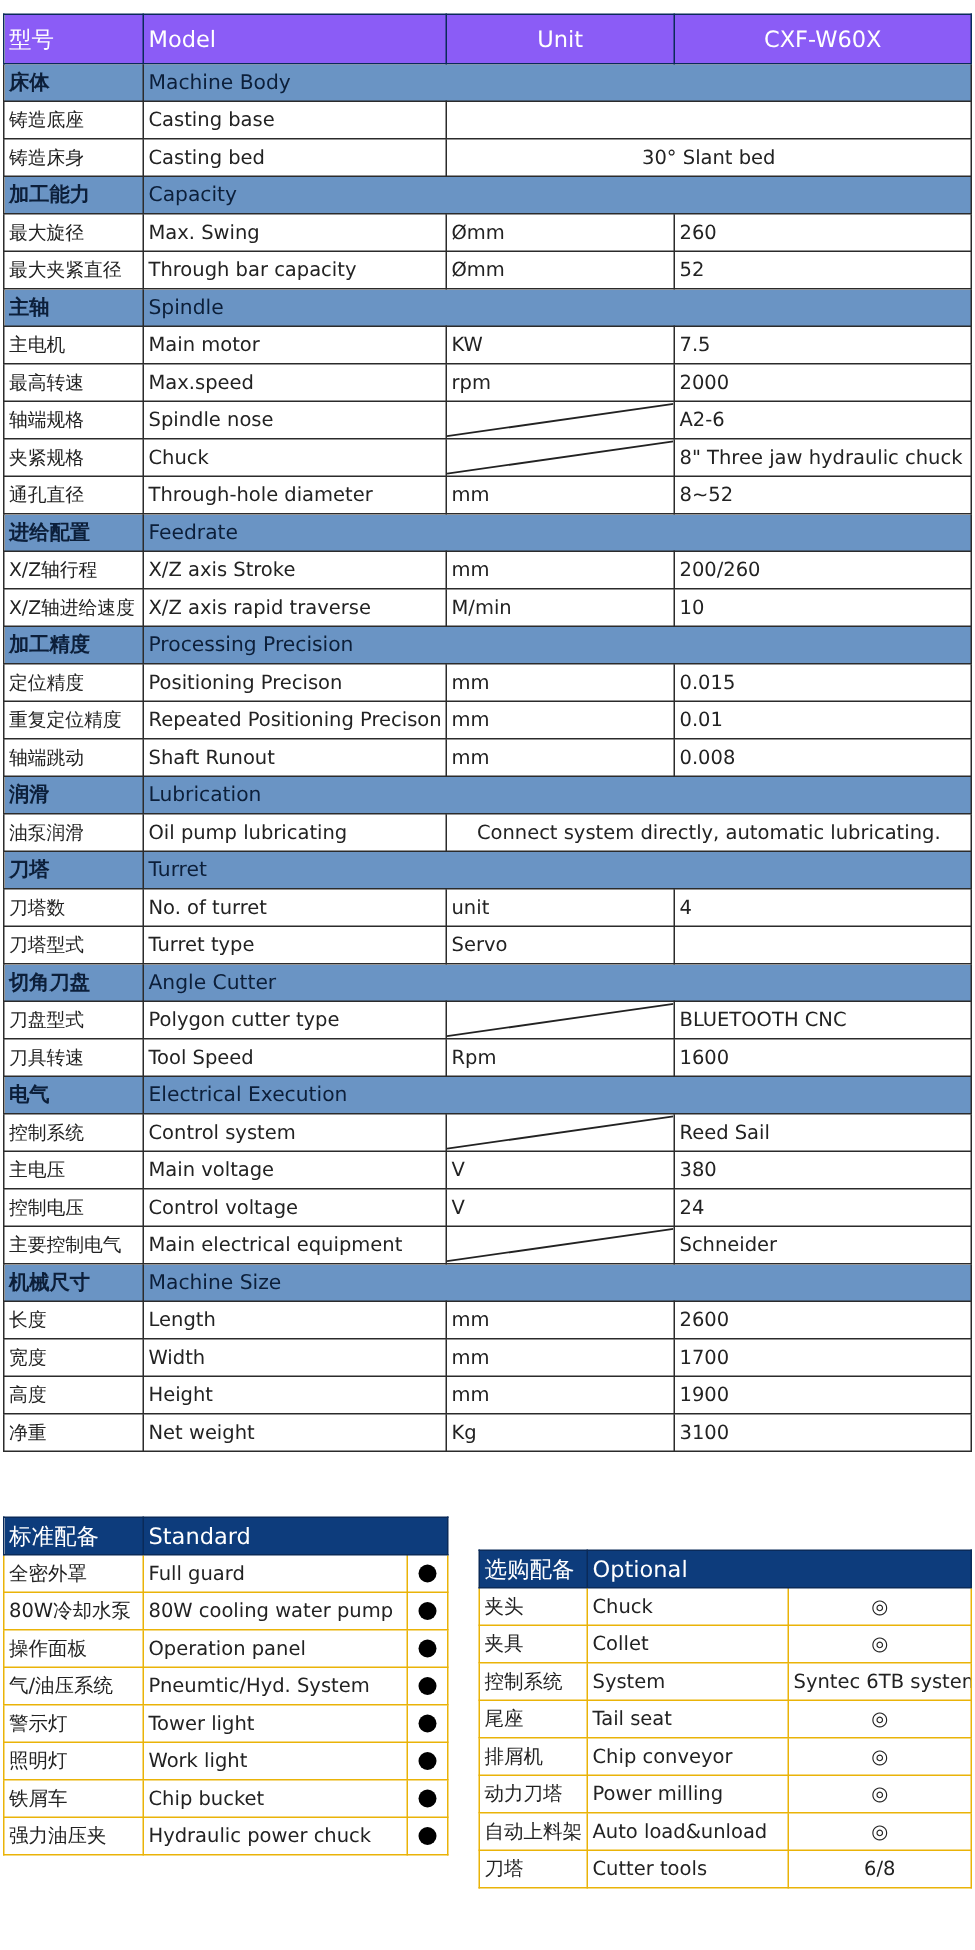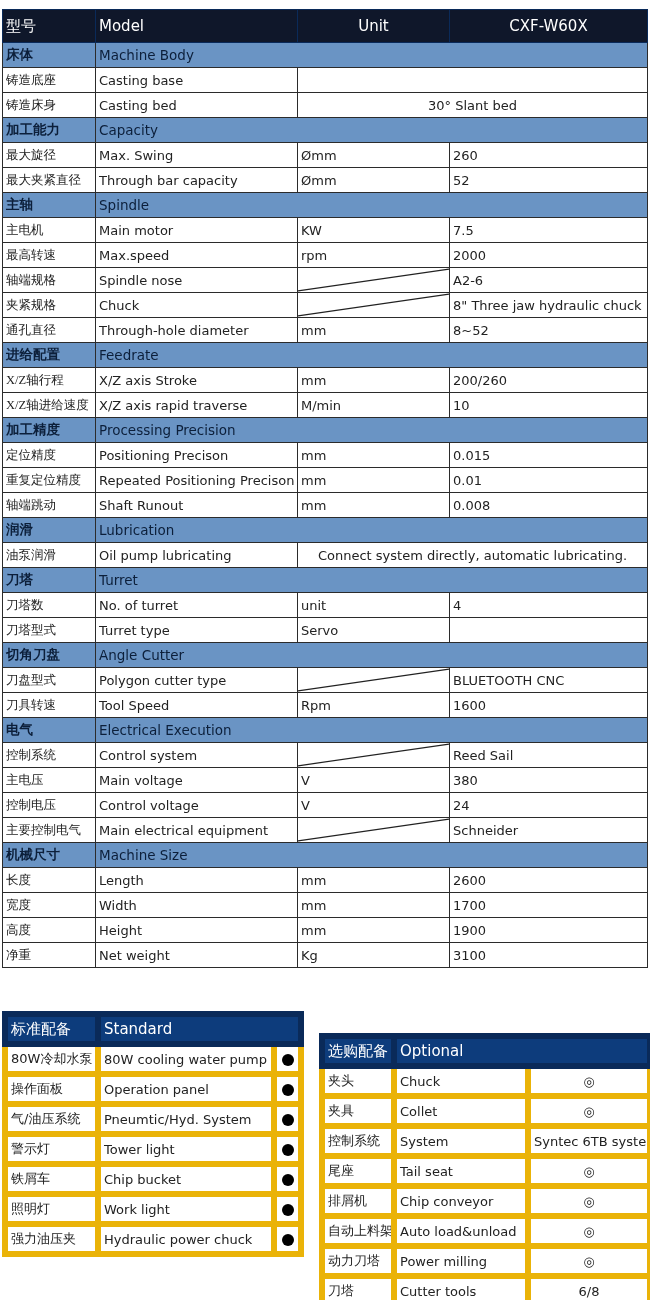--- a/index.html
+++ b/index.html
@@ -1,29 +1,29 @@
 <!DOCTYPE html>
 <html><head>
 <meta charset="utf-8">
 <style>
   html,body{margin:0;padding:0;background:#fff;}
   body{width:650px;height:1300px;position:relative;overflow:hidden;font-family:"DejaVu Sans","Liberation Sans",sans-serif;color:#222;}
   .spec{position:absolute;left:2px;top:9px;width:645px;border-collapse:collapse;table-layout:fixed;}
   .spec td{border:1px solid #2b2b2b;height:24px;padding:0 3px;font-size:13px;white-space:nowrap;overflow:hidden;}
-  .spec tr.head td{background:#0f172a;color:#fff;font-size:15px;height:32px;border-color:#0a2a59;margin-top:24px;}
+  .spec tr.head td{background:#8b5cf6;color:#fff;font-size:15px;height:32px;border-color:#0a2a59;margin-top:24px;}
   .spec tr.head td.c{text-align:center;}
   .spec tr.sec td{background:#6a94c4;color:#0c1f3a;font-size:13.5px;font-weight:normal;}
   .spec tr.sec td.cn{font-weight:bold;}
-  .spec td.cn{font-size:12.5px;font-family:Liberation Serif, serif;}
+  .spec td.cn{font-size:12.5px;}
   .spec td.ctr{}
   .spec td.rgt{text-align:center;}
   .slash{position:relative;}
   .slash svg{position:absolute;left:0;top:0;width:100%;height:100%;}
   .side{position:absolute;border-collapse:collapse;table-layout:fixed;}
-  .side td{border:6px solid #eab308;height:24px;padding:0 3px;font-size:13px;white-space:nowrap;overflow:hidden;}
+  .side td{border:1px solid #eab308;height:24px;padding:0 3px;font-size:13px;white-space:nowrap;overflow:hidden;}
   .side tr.head td{background:#0d3c7c;color:#fff;font-size:15px;height:24px;border-color:#0a2a59;}
   .side td.ctr{text-align:center;}
   .dot{display:inline-block;width:12px;height:12px;border-radius:50%;background:#000;vertical-align:middle;}
 </style>
 </head>
 <body>
 
 <table class="spec">
   <colgroup>
       <col style="width:93px">
@@ -265,47 +265,52 @@
       <col style="width:93px">
       <col style="width:176px">
       <col style="width:27px">
     </colgroup>
   <tbody id="std-body">
       <tr class="head">
         <td>标准配备</td>
         <td colspan="2">Standard</td>
       </tr>
       <tr>
+        <td>全密外罩</td>
+        <td>Full guard</td>
+        <td class="ctr"><span class="dot"></span></td>
+      </tr>
+      <tr>
         <td>80W冷却水泵</td>
         <td>80W cooling water pump</td>
         <td class="ctr"><span class="dot"></span></td>
       </tr>
       <tr>
         <td>操作面板</td>
         <td>Operation panel</td>
         <td class="ctr"><span class="dot"></span></td>
       </tr>
       <tr>
         <td>气/油压系统</td>
         <td>Pneumtic/Hyd. System</td>
         <td class="ctr"><span class="dot"></span></td>
       </tr>
       <tr>
         <td>警示灯</td>
         <td>Tower light</td>
         <td class="ctr"><span class="dot"></span></td>
       </tr>
       <tr>
+        <td>照明灯</td>
+        <td>Work light</td>
+        <td class="ctr"><span class="dot"></span></td>
+      </tr>
+      <tr>
         <td>铁屑车</td>
         <td>Chip bucket</td>
-        <td class="ctr"><span class="dot"></span></td>
-      </tr>
-      <tr>
-        <td>照明灯</td>
-        <td>Work light</td>
         <td class="ctr"><span class="dot"></span></td>
       </tr>
       <tr>
         <td>强力油压夹</td>
         <td>Hydraulic power chuck</td>
         <td class="ctr"><span class="dot"></span></td>
       </tr>
     </tbody>
 </table>
 
@@ -339,27 +344,27 @@
         <td>尾座</td>
         <td>Tail seat</td>
         <td class="ctr">◎</td>
       </tr>
       <tr>
         <td>排屑机</td>
         <td>Chip conveyor</td>
         <td class="ctr">◎</td>
       </tr>
       <tr>
+        <td>动力刀塔</td>
+        <td>Power milling</td>
+        <td class="ctr">◎</td>
+      </tr>
+      <tr>
         <td>自动上料架</td>
         <td>Auto load&amp;unload</td>
-        <td class="ctr">◎</td>
-      </tr>
-      <tr>
-        <td>动力刀塔</td>
-        <td>Power milling</td>
         <td class="ctr">◎</td>
       </tr>
       <tr>
         <td>刀塔</td>
         <td>Cutter tools</td>
         <td class="ctr">6/8</td>
       </tr>
     </tbody>
 </table>
 

